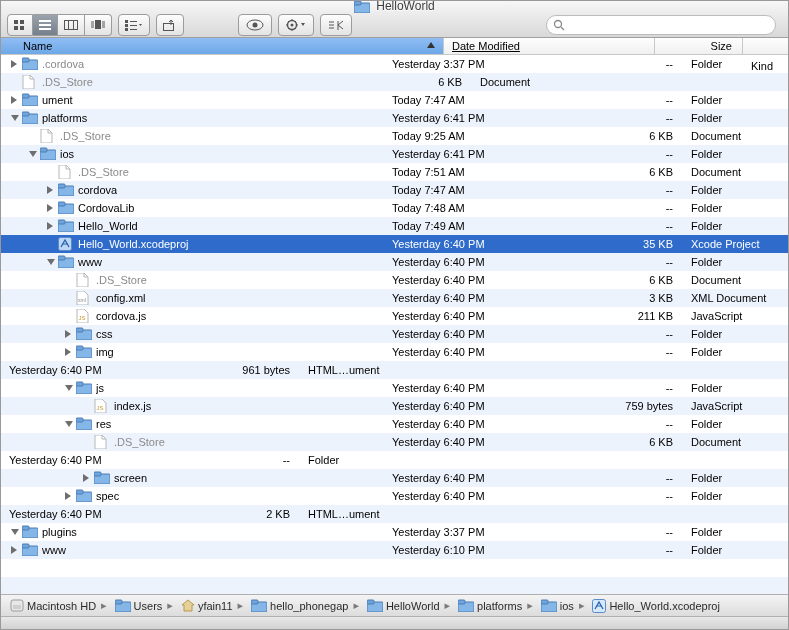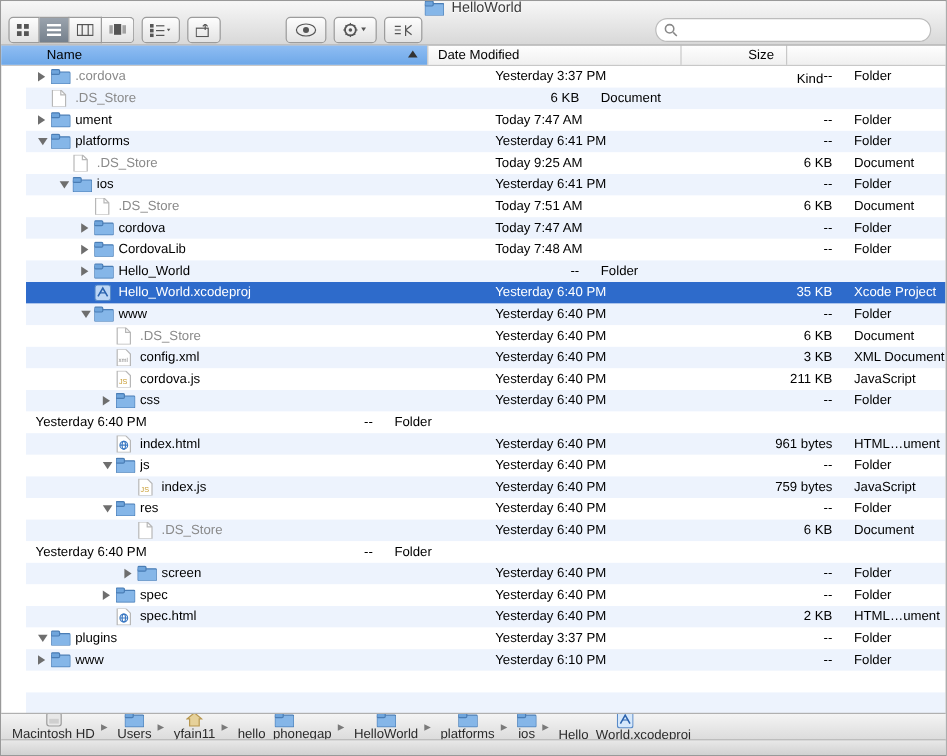--- a/index.html
+++ b/index.html
@@ -16,47 +16,47 @@
 .tb-btn.active { background:linear-gradient(#9aa3ad,#75808c); }
 .title-wrap { position:absolute; left:0; right:0; top:-2px; display:flex; justify-content:center; align-items:center; pointer-events:none; }
 .title-text { font-size:12px; color:#3b3b3b; margin-left:6px; text-shadow:0 1px 0 #fff; }
 .search { margin-left:auto; margin-right:12px; height:20px; width:230px; border:1px solid #bcbcbc; border-radius:10px; background:#fff; display:flex; align-items:center; padding:0 6px; }
 .search input { border:none; outline:none; width:100%; font-size:11px; background:transparent; }
 
 
 .header-row { height:17px; background:linear-gradient(#fefefe,#f0f0f0); border-bottom:1px solid #c8c8c8; display:flex; font-size:11px; }
 .hcell { border-right:1px solid #c8c8c8; display:flex; align-items:center; padding-left:8px; color:#000; }
 .hcell.sorted { background:linear-gradient(#8fbdf3,#6ea8e8); color:#000; }
-.col-name { width:356px; padding-left:38px; position:relative; }
-.col-date { width:211px; }
+.col-name { width:443px; padding-left:22px; position:relative; }
+.col-date { width:211px;text-decoration:underline; }
 .col-size { width:88px; justify-content:flex-end; padding-right:10px; }
 .col-kind { flex:1; border-right:none;margin-top:28px; }
 .sort-caret { position:absolute; right:8px; top:4px; width:0; height:0; border-left:4px solid transparent; border-right:4px solid transparent; border-bottom:6px solid #333; }
 
 
-.list { height:539px; overflow:auto;margin-left:21px; }
+.list { height:539px; overflow:auto; }
 .row { height:18px; display:flex; align-items:center; }
 .row:nth-child(odd)  { background:#fff; }
 .row:nth-child(even) { background:#edf3fd; }
 .row.selected { background:#2e6bcb !important; color:#fff; }
 .c-name { width:383px; display:flex; align-items:center; }
 .c-date { width:211px; padding-left:8px; }
 .c-size { width:88px; text-align:right; padding-right:10px; }
 .c-kind { flex:1; padding-left:8px; }
 .tri { width:9px; height:9px; display:inline-block; margin-right:2px; flex-shrink:0; }
 .tri.closed::before { content:""; display:block; width:0; height:0; border-top:4.5px solid transparent; border-bottom:4.5px solid transparent; border-left:6px solid #6e6e6e; margin-top:0px; }
 .tri.open::before { content:""; display:block; width:0; height:0; border-left:4.5px solid transparent; border-right:4.5px solid transparent; border-top:6px solid #6e6e6e; margin-top:1px; }
 .spacer { display:inline-block; flex-shrink:0; }
 .ficon { width:16px; height:14px; margin-right:4px; flex-shrink:0; display:inline-block; }
 .fname { white-space:nowrap; overflow:hidden; text-overflow:ellipsis; }
 .dim .fname { color:#8a8a8a; }
 
 
 .pathbar { height:22px; background:linear-gradient(#f4f4f4,#dcdcdc); border-top:1px solid #b0b0b0; display:flex; align-items:center; padding:0 6px; font-size:11px; overflow:hidden; white-space:nowrap; }
-.crumb { display:flex; align-items:center; color:#2b2b2b; cursor:default;flex-direction:column; }
+.crumb { display:flex; align-items:center; color:#2b2b2b; cursor:default; }
 .crumb span { margin-left:3px; }
 .sep { margin:0 5px; color:#7a7a7a; }
 
 
 .bottombar { height:14px; background:linear-gradient(#e8e8e8,#d0d0d0); border-top:1px solid #b0b0b0; }
 
 
 svg { display:block; }
 
 </style>
@@ -347,20 +347,21 @@
         <span class="spacer" style="width: 46px;"></span>
         <span class="tri closed"></span>
         <span class="ficon">
           <svg width="16" height="13">
             <rect x="0" y="3" width="16" height="10" rx="1" fill="#85b6e8" stroke="#4a7db5"></rect>
             <rect x="0" y="1" width="7" height="4" rx="1" fill="#6fa5dc" stroke="#4a7db5"></rect>
           </svg>
         </span>
         <span class="fname">Hello_World</span>
       </div>
+      <div class="c-date">Today 7:49 AM</div>
       <div class="c-size">--</div>
       <div class="c-kind">Folder</div>
     </div>
     <div class="row selected">
       <div class="c-name">
         <span class="spacer" style="width: 46px;"></span>
         <span class="tri " style="visibility: hidden;"></span>
         <span class="ficon">
           <svg width="14" height="14">
             <rect x="0.5" y="0.5" width="13" height="13" rx="2" fill="#bcd6f5" stroke="#5a8bc8"></rect>
@@ -448,38 +449,36 @@
             <rect x="0" y="1" width="7" height="4" rx="1" fill="#6fa5dc" stroke="#4a7db5"></rect>
           </svg>
         </span>
         <span class="fname">css</span>
       </div>
       <div class="c-date">Yesterday 6:40 PM</div>
       <div class="c-size">--</div>
       <div class="c-kind">Folder</div>
     </div>
     <div class="row">
-      <div class="c-date">Yesterday 6:40 PM</div>
-      <div class="c-size">--</div>
-      <div class="c-kind">Folder</div>
-    </div>
-    <div class="row">
       <div class="c-name">
         <span class="spacer" style="width: 64px;"></span>
-        <span class="tri " style="visibility: hidden;"></span>
-        <span class="ficon">
-          <svg width="13" height="14">
-            <path d="M1 0 h7 l4 4 v10 h-11 z" fill="#fff" stroke="#b7b7b7"></path>
-            <circle cx="6.5" cy="8" r="3.2" fill="none" stroke="#3a78c2"></circle>
-            <line x1="3.3" y1="8" x2="9.7" y2="8" stroke="#3a78c2"></line>
-            <ellipse cx="6.5" cy="8" rx="1.4" ry="3.2" fill="none" stroke="#3a78c2"></ellipse>
-          </svg>
-        </span>
-        <span class="fname">index.html</span>
-      </div>
+        <span class="tri closed"></span>
+        <span class="ficon">
+          <svg width="16" height="13">
+            <rect x="0" y="3" width="16" height="10" rx="1" fill="#85b6e8" stroke="#4a7db5"></rect>
+            <rect x="0" y="1" width="7" height="4" rx="1" fill="#6fa5dc" stroke="#4a7db5"></rect>
+          </svg>
+        </span>
+        <span class="fname">img</span>
+      </div>
+      <div class="c-date">Yesterday 6:40 PM</div>
+      <div class="c-size">--</div>
+      <div class="c-kind">Folder</div>
+    </div>
+    <div class="row">
       <div class="c-date">Yesterday 6:40 PM</div>
       <div class="c-size">961 bytes</div>
       <div class="c-kind">HTML…ument</div>
     </div>
     <div class="row">
       <div class="c-name">
         <span class="spacer" style="width: 64px;"></span>
         <span class="tri open"></span>
         <span class="ficon">
           <svg width="16" height="13">
@@ -572,33 +571,20 @@
             <rect x="0" y="1" width="7" height="4" rx="1" fill="#6fa5dc" stroke="#4a7db5"></rect>
           </svg>
         </span>
         <span class="fname">spec</span>
       </div>
       <div class="c-date">Yesterday 6:40 PM</div>
       <div class="c-size">--</div>
       <div class="c-kind">Folder</div>
     </div>
     <div class="row">
-      <div class="c-name">
-        <span class="spacer" style="width: 64px;"></span>
-        <span class="tri " style="visibility: hidden;"></span>
-        <span class="ficon">
-          <svg width="13" height="14">
-            <path d="M1 0 h7 l4 4 v10 h-11 z" fill="#fff" stroke="#b7b7b7"></path>
-            <circle cx="6.5" cy="8" r="3.2" fill="none" stroke="#3a78c2"></circle>
-            <line x1="3.3" y1="8" x2="9.7" y2="8" stroke="#3a78c2"></line>
-            <ellipse cx="6.5" cy="8" rx="1.4" ry="3.2" fill="none" stroke="#3a78c2"></ellipse>
-          </svg>
-        </span>
-        <span class="fname">spec.html</span>
-      </div>
       <div class="c-date">Yesterday 6:40 PM</div>
       <div class="c-size">2 KB</div>
       <div class="c-kind">HTML…ument</div>
     </div>
     <div class="row">
       <div class="c-name">
         <span class="spacer" style="width: 10px;"></span>
         <span class="tri open"></span>
         <span class="ficon">
           <svg width="16" height="13">

